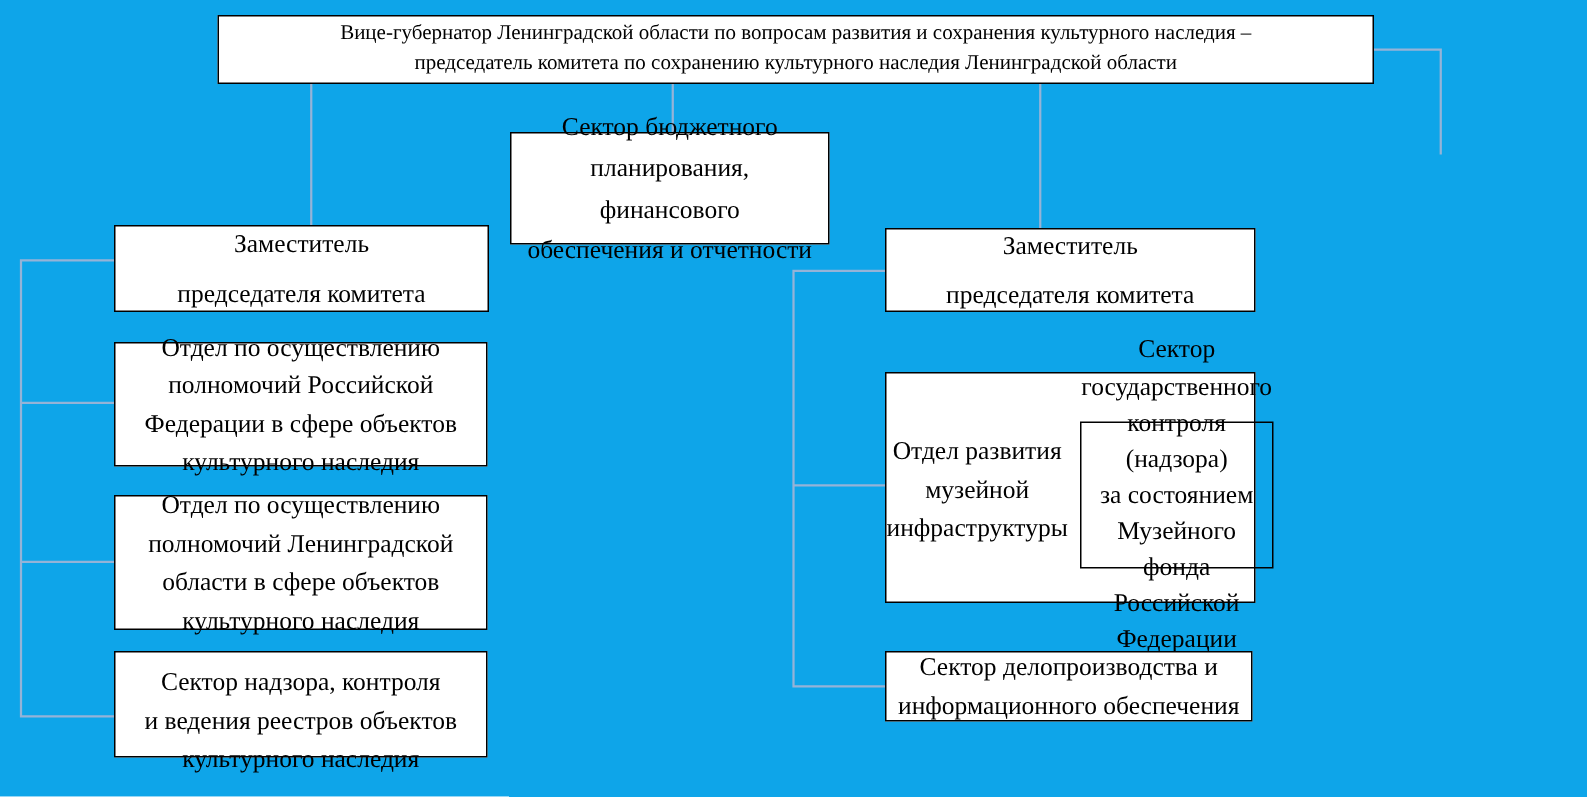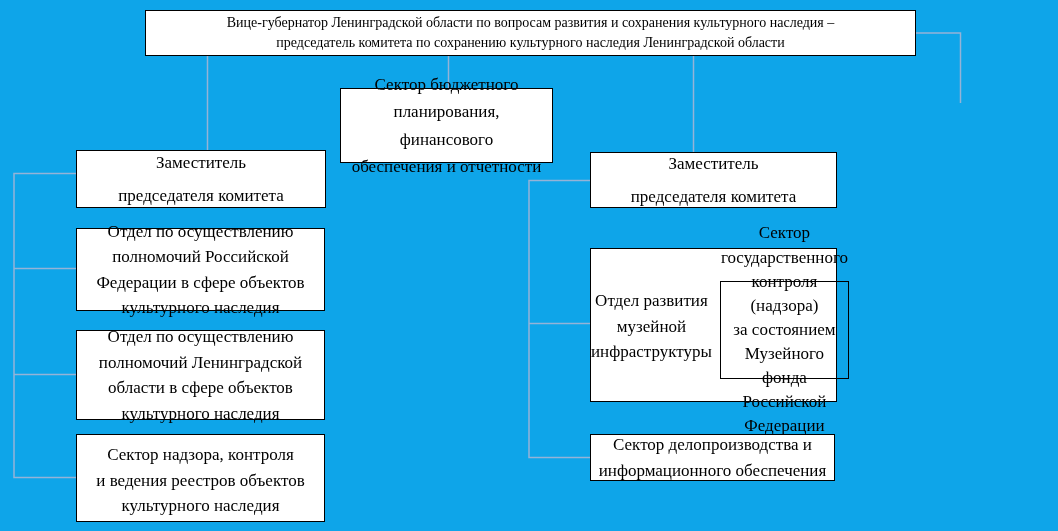--- a/index.html
+++ b/index.html
@@ -36,21 +36,21 @@
     line-height: 1.5;
     white-space: pre-line;
     padding: 0 4px;
   }
   .node-vice-governor   { left: 145px; top: 10px;  width: 771px; height: 46px; font-size: 14px; line-height: 1.45; }
   .node-budget-sector   { left: 340px; top: 88px;  width: 213px; height: 75px; line-height: 1.6; }
   .node-specialist      { left: 863px; top: 102px; width: 189px; height: 86px; line-height: 1.85; }
   .node-deputy-left     { left: 76px;  top: 150px; width: 250px; height: 58px; line-height: 1.95; }
   .node-dept-rf         { left: 76px;  top: 228px; width: 249px; height: 83px; }
   .node-dept-lo         { left: 76px;  top: 330px; width: 249px; height: 90px; }
-  .node-sector-nadzor   { left: 76px;  top: 434px; width: 249px; height: 88px;
+  .node-sector-nadzor   { left: 76px;  top: 434px; width: 249px; height: 71px;
                           align-items: flex-start; padding-top: 7px; }
   .node-deputy-right    { left: 590px; top: 152px; width: 247px; height: 56px; line-height: 1.95; }
   .node-museum-dept     { left: 590px; top: 248px; width: 247px; height: 154px;
                           flex-direction: row; justify-content: flex-start;
                           align-items: center; padding: 3px 0 0 0; }
   .museum-dept-title    { line-height: 1.5; text-align: center; white-space: pre-line; }
   .node-museum-control  { position: relative; margin: 7px 13px 0 8px;
                           box-sizing: border-box; border: 1.3px solid #000000;
                           height: 98px; display: flex; align-items: center;
                           justify-content: center; text-align: center;

